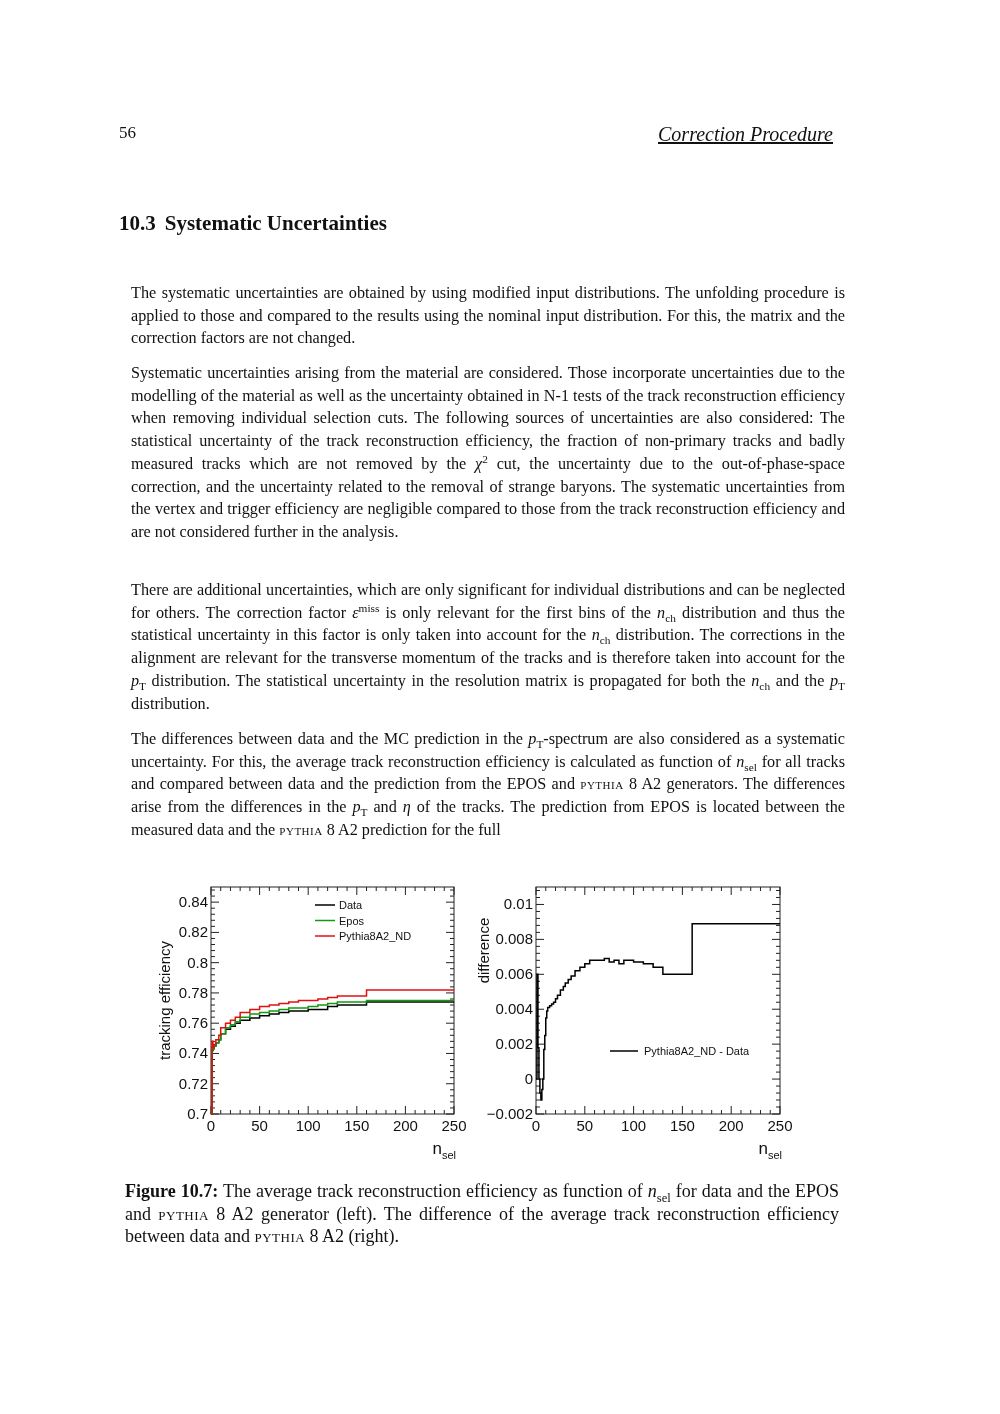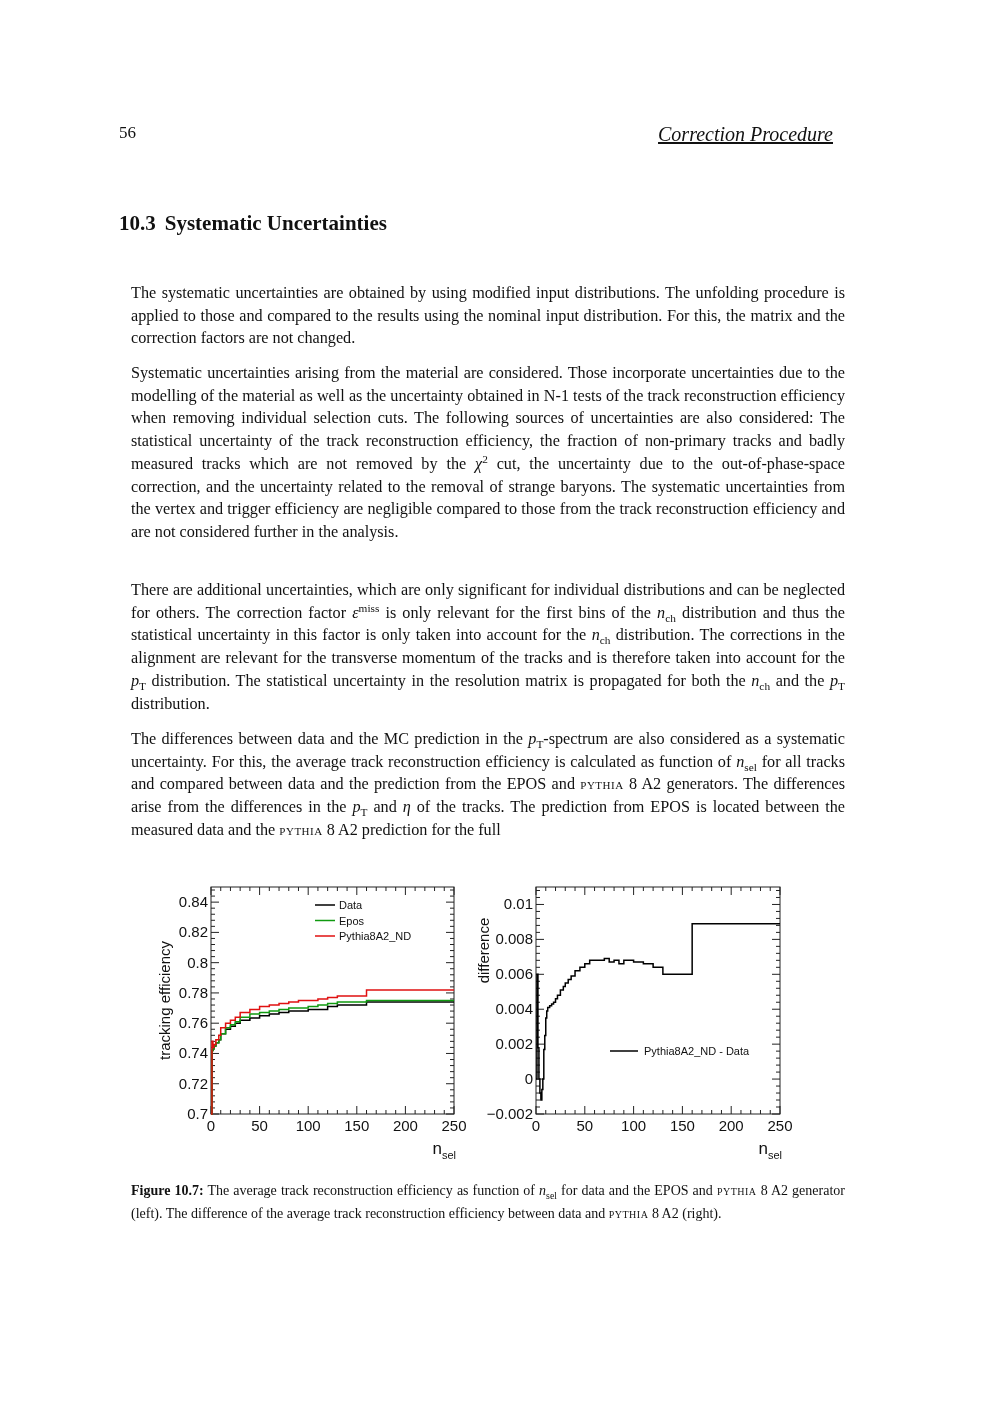--- a/index.html
+++ b/index.html
@@ -8,21 +8,21 @@
   .page-number { position: absolute; left: 119px; top: 123px; font-size: 17px; }
   .running-head { position: absolute; right: 167px; top: 123px; font-size: 20px; font-style: italic; text-decoration: underline; }
   .section-title { position: absolute; left: 119px; top: 211px; font-size: 21px; font-weight: bold; margin: 0; }
   .section-title .num { margin-right: 9px; }
   .body-text { position: absolute; left: 119px; width: 714px; font-size: 16.2px; line-height: 22.7px;
                text-align: justify; margin: 12px; }
   .sc { font-variant: small-caps; letter-spacing: 0.5px; }
   sub, sup { font-size: 70%; line-height: 0; }
   .chart-svg { position: absolute; left: 150px; top: 875px; }
   .chart-svg text { font-family: "Liberation Sans", "DejaVu Sans", sans-serif; fill: #111; }
-  .caption { position: absolute; left: 131px; top: 1180px; width: 714px; font-size: 14px; line-height: 22.5px;
+  .caption { position: absolute; left: 125px; top: 1180px; width: 714px; font-size: 18px; line-height: 22.5px;
              text-align: justify; margin: 0; }
   .caption b { font-weight: bold; }
 </style>
 </head>
 <body>
 
 <div class="page-number">56</div>
 <div class="running-head">Correction Procedure</div>
 
 <h2 class="section-title"><span class="num">10.3</span><span>Systematic Uncertainties</span></h2>

